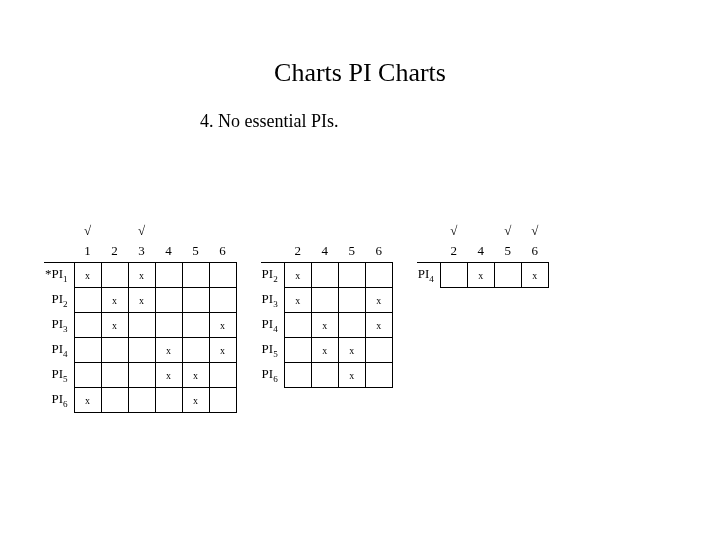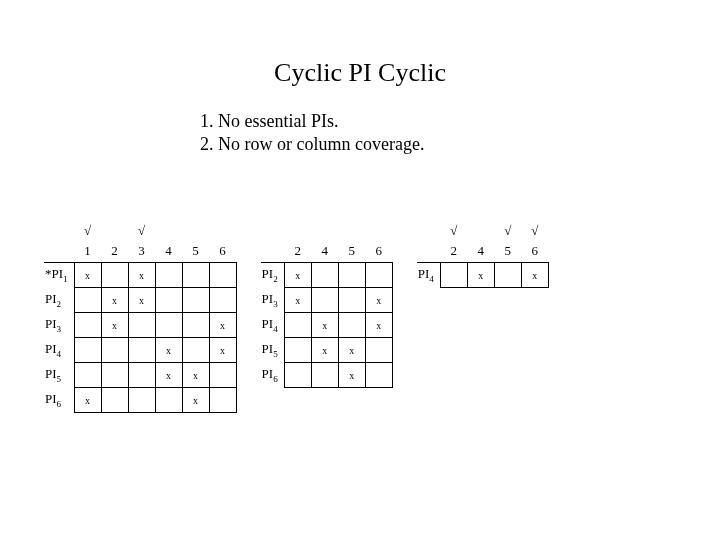--- a/index.html
+++ b/index.html
@@ -57,20 +57,21 @@
     border: 1px solid #000;
     width: 24px;
     height: 22px;
     text-align: center;
     vertical-align: middle;
     font-size: 11px;
   }
   
   tr.bodyrow td.rowlabel {
     border: none;
+    text-align: right;
     padding-right: 6px;
     font-size: 13px;
     white-space: nowrap;
   }
   
   tr.tickrow td.colhdr, tr.numrow td.colhdr {
     width: 24px;
   }
   
   tr.divider td {
@@ -79,25 +80,24 @@
     height: 0;
     padding: 0;
   }
   
   sub { font-size: 0.7em; }
   .mark { font-size: 10px; }
 </style>
 </head>
 <body>
 
-<div class="title">Cyclic PI Cyclic</div>
+<div class="title">Charts PI Charts</div>
 
 <div class="bullets">
-  <div>1.  No essential PIs.</div>
-  <div>2.  No row or column coverage.</div>
+  <div>4.  No essential PIs.</div>
 </div>
 
 <div class="charts">
 
 <div class="chart">
 <table>
  <tbody>
           <tr class="tickrow">
    <td></td>
    <td class="colhdr">√</td>

